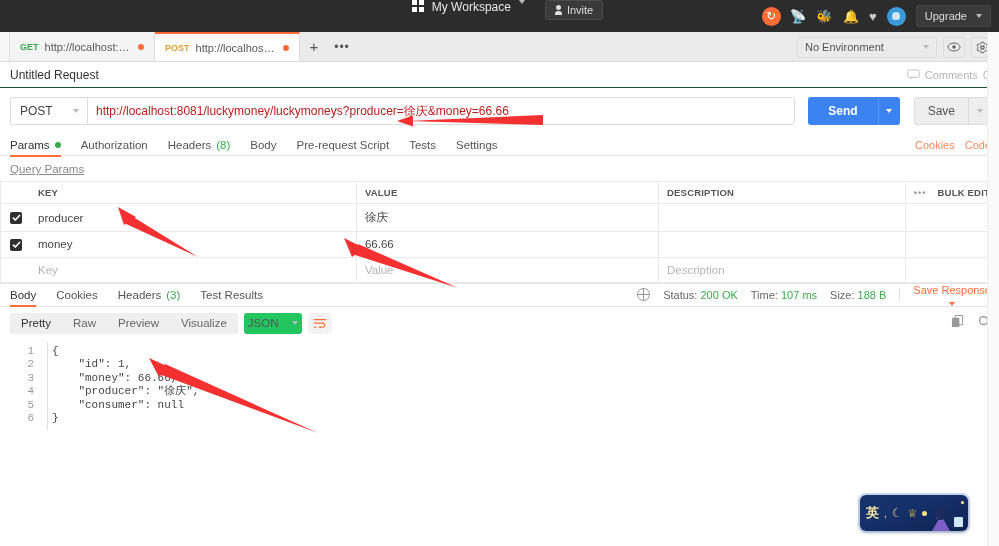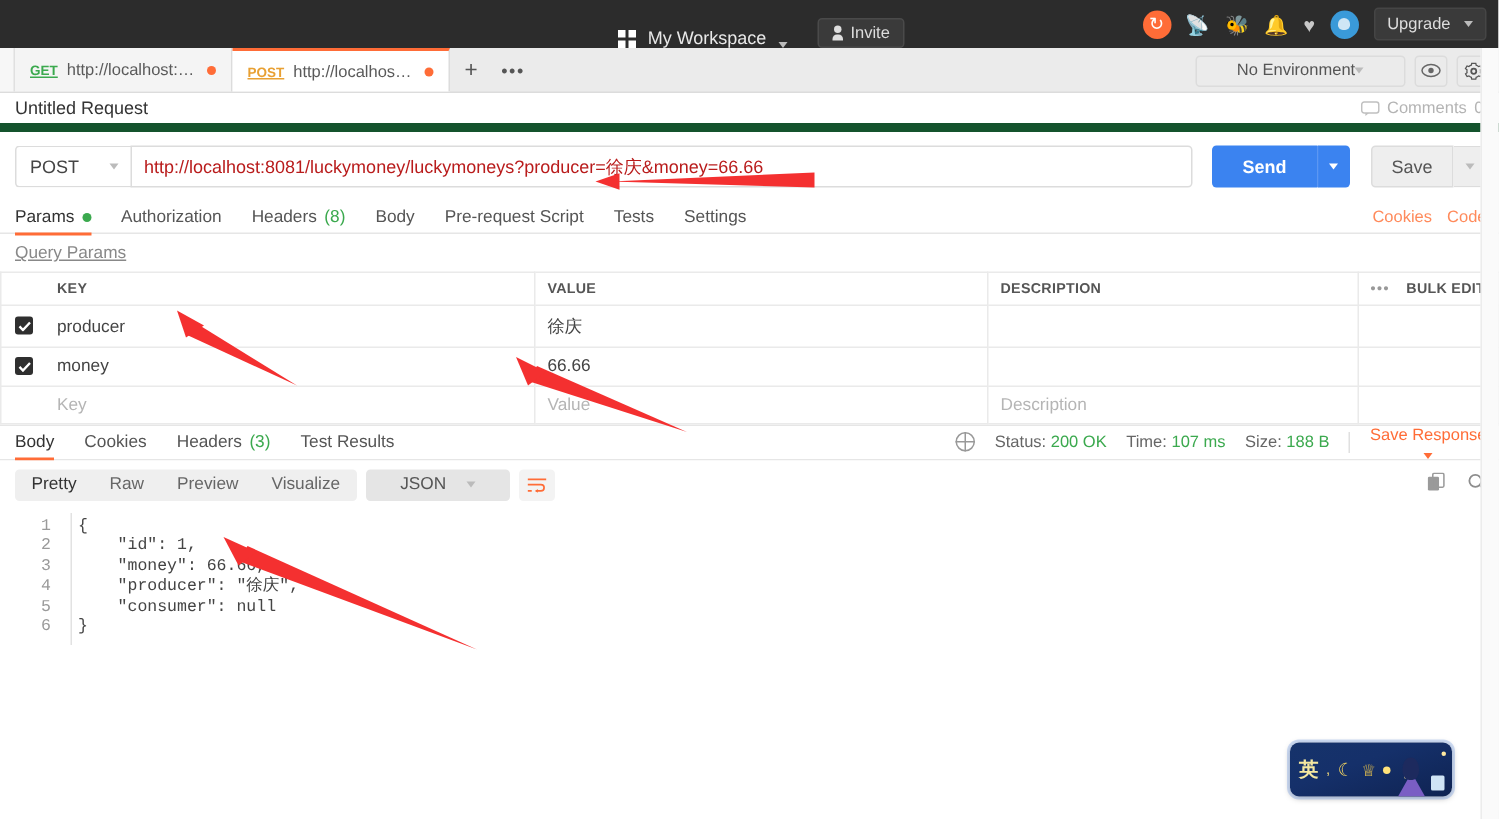--- a/index.html
+++ b/index.html
@@ -13,21 +13,21 @@
   }
   .app { position: relative; width: 999px; height: 546px; background: #fff; }
 
   
   .topbar {
     height: 32px; background: #2c2c2c; display: flex; align-items: center;
     position: relative;
   }
   .ws-center {
     position: absolute; left: 16px; right: 0; top: 0; height: 32px;
-    display: flex; align-items: flex-end; justify-content: center; gap: 8px;
+    display: flex; align-items: flex-start; justify-content: center; gap: 8px;
   }
   .ws-grid { display: grid; grid-template-columns: 5px 5px; grid-template-rows: 5px 5px; gap: 2px; }
   .ws-grid i { background: #fff; display: block; width: 5px; height: 5px; }
   .ws-name { color: #e8e8e8; font-size: 12px; }
   .caret { width: 0; height: 0; border-left: 3.5px solid transparent; border-right: 3.5px solid transparent; border-top: 4px solid #bbb; display: inline-block; }
   .invite-btn {
     background: #3a3a3a; border: 1px solid #4a4a4a; color: #ddd;
     border-radius: 3px; padding: 3px 9px; display: flex; align-items: center; gap: 3px;
     font-size: 11px; margin-left: 12px;
   }
@@ -56,35 +56,35 @@
   .lsb { width: 10px; background: #f7f7f7; border-right: 1px solid #e0e0e0; flex: 0 0 10px; }
   .tab {
     display: flex; align-items: center; gap: 6px; padding: 0 10px; font-size: 11px;
     border-right: 1px solid #dcdcdc; color: #555; min-width: 0; position: relative;
     background: #ebebeb; cursor: default;
   }
   .tab.inactive-light { background: #f4f4f4; }
   .tab.active { background: #fff; border-top: 2px solid #ff6c37; }
   .tab-launch { width: 140px; background: #f4f4f4; }
   .tab-req { width: 145px; }
-  .meth { font-size: 9px; font-weight: bold; text-decoration: underline; }
+  .meth { font-size: 9px; font-weight: bold; }
   .meth.get { color: #3ba94e; }
   .meth.post { color: #e8a033; }
   .tab-url { flex: 1; overflow: hidden; text-overflow: ellipsis; white-space: nowrap; color: #5a5a5a; font-size: 11px; }
   .dot-unsaved { width: 6px; height: 6px; border-radius: 50%; background: #ff6c37; flex: 0 0 6px; }
   .tab-plus, .tab-dots { display: flex; align-items: center; justify-content: center; width: 28px; color: #555; font-size: 15px; }
   .env-area { position: absolute; right: 6px; top: 0; height: 30px; display: flex; align-items: center; gap: 6px; }
   .env-select {
     width: 140px; height: 21px; background: #ebebeb; border: 1px solid #dcdcdc; border-radius: 3px;
-    display: flex; align-items: center; padding: 0 7px; font-size: 11px; color: #555; justify-content: center; margin-left: 36px;
+    display: flex; align-items: center; padding: 0 7px; font-size: 11px; color: #555; justify-content: space-between; margin-left: 36px;
   }
   .sq-btn { width: 22px; height: 21px; background: #ebebeb; border: 1px solid #dcdcdc; border-radius: 3px; display: flex; align-items: center; justify-content: center; color: #666; font-size: 12px; }
 
   
-  .req-title-row { height: 26px; display: flex; align-items: center; border-bottom: 6px solid #14532d; background: #fff; }
+  .req-title-row { height: 26px; display: flex; align-items: center; border-bottom: 1px solid #14532d; background: #fff; }
   .req-title { font-size: 12px; color: #333; padding-left: 10px; }
   .comments { position: absolute; right: 10px; font-size: 11px; color: #b4b4b4; display: flex; align-items: center; gap: 5px; }
 
   
   .urlrow { display: flex; align-items: center; padding: 9px 8px 9px 10px; gap: 7px; background: #fff; }
   .method-box {
     width: 78px; height: 28px; border: 1px solid #dcdcdc; border-right: none; border-radius: 3px 0 0 3px;
     display: flex; align-items: center; justify-content: space-between; padding: 0 9px; font-size: 12px; color: #444;
     background: #fff;
   }
@@ -135,21 +135,21 @@
   .save-resp { color: #ff6c37; display: flex; align-items: center; gap: 6px; flex-direction: column; }
   .globe { width: 13px; height: 13px; border-radius: 50%; border: 1px solid #999; position: relative; }
   .globe::before { content: ""; position: absolute; left: 5px; top: -1px; width: 1px; height: 13px; background: #999; }
   .globe::after { content: ""; position: absolute; left: -1px; top: 5px; width: 13px; height: 1px; background: #999; }
   .divider-v { width: 1px; height: 14px; background: #e0e0e0; }
 
   .fmtbar { display: flex; align-items: center; gap: 6px; padding: 6px 8px 6px 10px; position: relative; background: #fff; }
   .seg { background: #efefef; border-radius: 3px; display: flex; height: 21px; align-items: center; }
   .seg span { font-size: 11.5px; color: #666; padding: 0 11px; line-height: 21px; }
   .seg span.on { color: #333; }
-  .jsonsel { background: #e5e5e5; border-radius: 3px; height: 21px; display: flex; align-items: center; gap: 14px; padding: 0 23px; font-size: 11.5px; color: #555; }
+  .jsonsel { background: #22c55e; border-radius: 3px; height: 21px; display: flex; align-items: center; gap: 14px; padding: 0 4px; font-size: 11.5px; color: #555; }
   .wrapbtn { background: #f3f3f3; border-radius: 3px; width: 24px; height: 21px; display: flex; align-items: center; justify-content: center; }
   .fmt-right { position: absolute; right: 8px; display: flex; align-items: center; gap: 14px; color: #8d8d8d; }
 
   
   .codearea { position: relative; background: #fff; height: 200px; font-family: "Liberation Mono", "DejaVu Sans Mono", monospace; font-size: 11px; }
   .gutter { position: absolute; left: 0; top: 5px; width: 44px; text-align: right; color: #9a9a9a; }
   .gutter div { line-height: 13.5px; padding-right: 10px; }
   .codelines { position: absolute; left: 52px; top: 5px; }
   .codelines div { line-height: 13.5px; white-space: pre; }
   .p { color: #444; }

